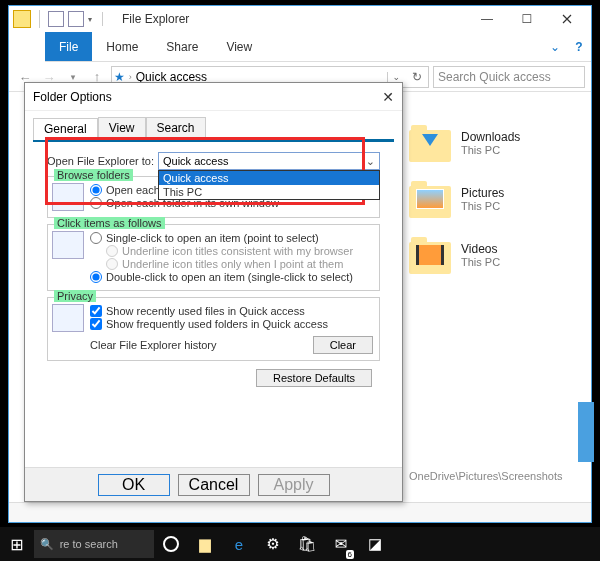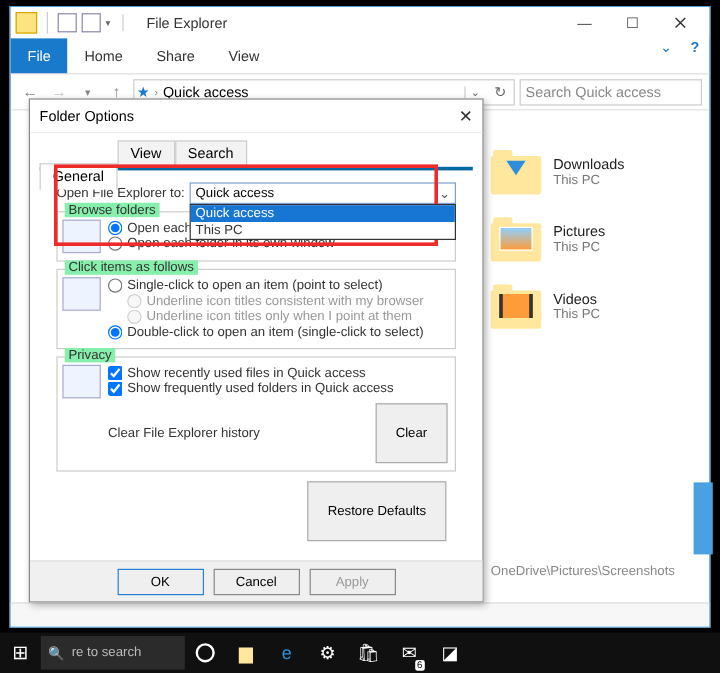--- a/index.html
+++ b/index.html
@@ -10,21 +10,21 @@
 .titlebar .qat { display: flex; align-items: center; gap: 4px; }
 .qat-icon { width: 18px; height: 18px; background: #fce580; border: 1px solid #d8a400; }
 .qat-sep { width: 1px; height: 18px; background: #ccc; margin: 0 4px; }
 .qat-doc { width: 16px; height: 16px; background: #fff; border: 1px solid #88a; }
 .qat-drop { width: 8px; font-size: 8px; color: #666; }
 .titlebar .title { margin-left: 6px; font-size: 12px; color: #333; border-left: 1px solid #ccc; padding-left: 19px; }
 .win-controls { margin-left: auto; display: flex; }
 .win-btn { width: 40px; height: 26px; display: flex; align-items: center; justify-content: center; font-size: 12px; color: #444; }
 .win-btn.close svg { width: 10px; height: 10px; }
 
-.ribbon { height: 30px; display: flex; align-items: flex-start; border-bottom: 1px solid #ddd; }
+.ribbon { height: 30px; display: flex; align-items: center; border-bottom: 1px solid #ddd; margin-left: 36px; }
 .ribbon .tab { padding: 0 14px; font-size: 12px; height: 100%; display: flex; align-items: center; color: #333; }
 .ribbon .tab.file { background: #1979ca; color: #fff; }
 .ribbon .spacer { flex: 1; }
 .ribbon .expand, .ribbon .help { width: 24px; text-align: center; color: #1979ca; font-size: 12px; }
 .ribbon .help { font-weight: bold; }
 
 .navbar { height: 30px; display: flex; align-items: center; padding: 2px 6px; gap: 4px; border-bottom: 1px solid #e0e0e0; }
 .nav-btn { width: 20px; height: 20px; display: flex; align-items: center; justify-content: center; color: #888; font-size: 13px; }
 .addr { flex: 1; border: 1px solid #ccc; height: 22px; display: flex; align-items: center; padding: 0 2px; gap: 4px; font-size: 12px; }
 .addr .star { color: #1979ca; font-size: 12px; }
@@ -47,44 +47,44 @@
 .path-label { position: absolute; left: 400px; bottom: 40px; font-size: 11px; color: #888; }
 .rarrow { position: absolute; right: -3px; bottom: 60px; width: 16px; height: 60px; background: #4aa0e0; }
 
 .statusbar { position: absolute; left: 0; bottom: 0; right: 0; height: 20px; border-top: 1px solid #ddd; background: #f7f7f7; }
 
 
 .dialog { position: absolute; left: 24px; top: 82px; width: 379px; height: 420px; background: #fff; border: 1px solid #888; box-shadow: 2px 2px 6px rgba(0,0,0,.3); z-index: 10; }
 .dlg-title { height: 28px; display: flex; align-items: center; padding: 0 8px; font-size: 12px; border-bottom: 1px solid #eee; }
 .dlg-title .x { margin-left: auto; font-size: 14px; color: #333; }
 .tabstrip { display: flex; padding: 6px 8px 0; font-size: 12px; }
-.dlg-tab { padding: 3px 10px; border: 1px solid #ccc; border-bottom: none; background: #fff; position: relative; top: 19px; }
+.dlg-tab { padding: 3px 10px; border: 1px solid #ccc; border-bottom: none; background: #fff; position: relative; top: 1px; }
 .dlg-tab.inactive { background: #f3f3f3; border-bottom: 1px solid #ccc; top: 0; }
 .red-box { position: absolute; left: 20px; top: 54px; width: 320px; height: 68px; border: 3px solid #ee2a2a; z-index: 12; pointer-events: none; }
 .dlg-body { padding: 6px 14px; font-size: 11px; color: #333; border-top: 3px solid #0369a1; margin: 0 8px; }
 .row1 { display: flex; align-items: center; gap: 4px; margin: 4px 0 2px; }
 .combo { flex: 1; border: 1px solid #7a9fd4; height: 18px; display: flex; align-items: center; padding: 0 4px; background: #fff; font-size: 11px; position: relative; }
 .combo .cv { color: #000; }
 .combo .cd { margin-left: auto; color: #555; }
 .dropdown { position: absolute; left: -1px; top: 17px; width: calc(100% + 2px); border: 1px solid #333; background: #fff; z-index: 13; }
 .dropdown div { padding: 1px 4px; font-size: 11px; }
 .dropdown .sel { background: #1775d3; color: #fff; }
 .fieldset { border: 1px solid #ccc; margin: 6px 0; padding: 6px 6px 6px 4px; position: relative; }
 .fieldset .legend { position: absolute; top: -8px; left: 6px; background: #86efac; padding: 0 3px; font-size: 11px; }
 .fs-row { display: flex; align-items: flex-start; gap: 6px; }
 .fs-icon { width: 32px; height: 28px; border: 1px solid #aac; background: #eef4ff; flex-shrink: 0; }
 .opts { flex: 1; }
 .opt { display: flex; align-items: center; gap: 4px; margin: 1px 0; font-size: 11px; }
 .opt input { margin: 0; width: 12px; height: 12px; }
 .opt.dim { color: #999; margin-left: 16px; }
 .clear-row { display: flex; align-items: center; margin-top: 6px; gap: 8px; }
-.btn-sm { border: 1px solid #aaa; background: #efefef; padding: 18px 16px; font-size: 11px; }
+.btn-sm { border: 1px solid #aaa; background: #efefef; padding: 2px 16px; font-size: 11px; }
 .restore-row { text-align: right; margin: 8px 8px 0 0; }
 .dlg-buttons { position: absolute; bottom: 0; left: 0; right: 0; height: 34px; background: #f0f0f0; border-top: 1px solid #ddd; display: flex; align-items: center; justify-content: center; gap: 8px; }
-.dlg-btn { width: 72px; height: 22px; border: 1px solid #888; background: #efefef; font-size: 11px; }
+.dlg-btn { width: 72px; height: 22px; border: 1px solid #888; background: #efefef; font-size: 16px; }
 .dlg-btn.primary { border: 1px solid #2680d8; }
 .dlg-btn.disabled { color: #999; }
 
 
 .taskbar { position: absolute; left: 0; bottom: 0; width: 600px; height: 34px; background: #101010; display: flex; align-items: center; color: #fff; }
 .start { width: 34px; text-align: center; font-size: 16px; }
 .tb-search { width: 120px; height: 28px; background: #2b2b2b; display: flex; align-items: center; padding: 0 6px; font-size: 11px; color: #bbb; gap: 6px; }
 .tb-icon { width: 34px; height: 34px; display: flex; align-items: center; justify-content: center; font-size: 15px; position: relative; }
 .task-circle { width: 16px; height: 16px; border: 2px solid #fff; border-radius: 50%; }
 .badge { position: absolute; right: 4px; bottom: 2px; font-size: 8px; background: #fff; color: #000; padding: 0 2px; border-radius: 2px; }

